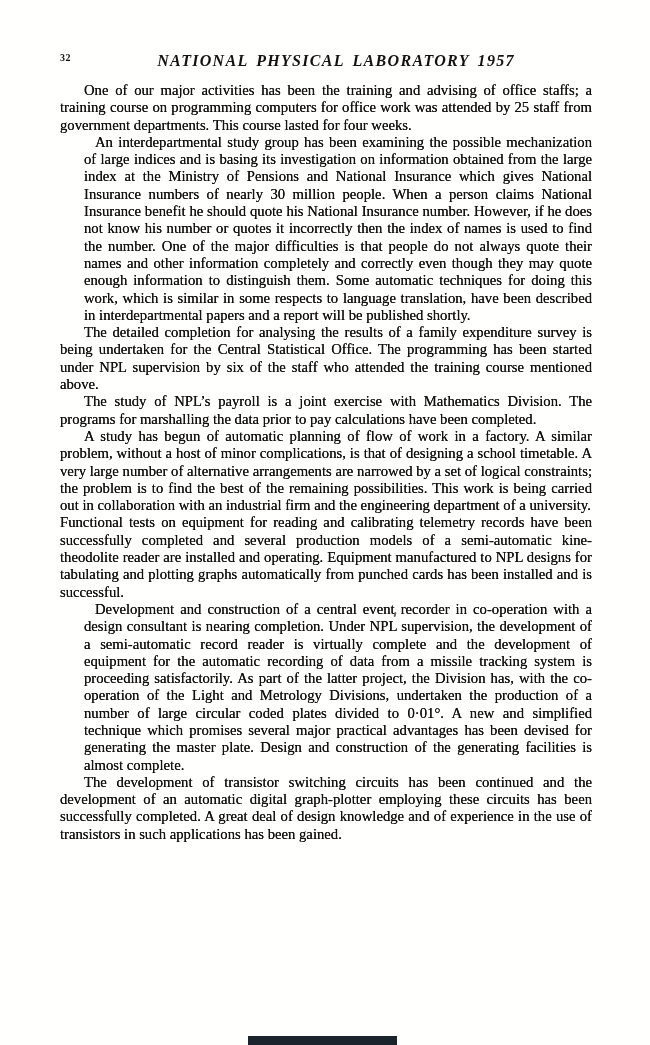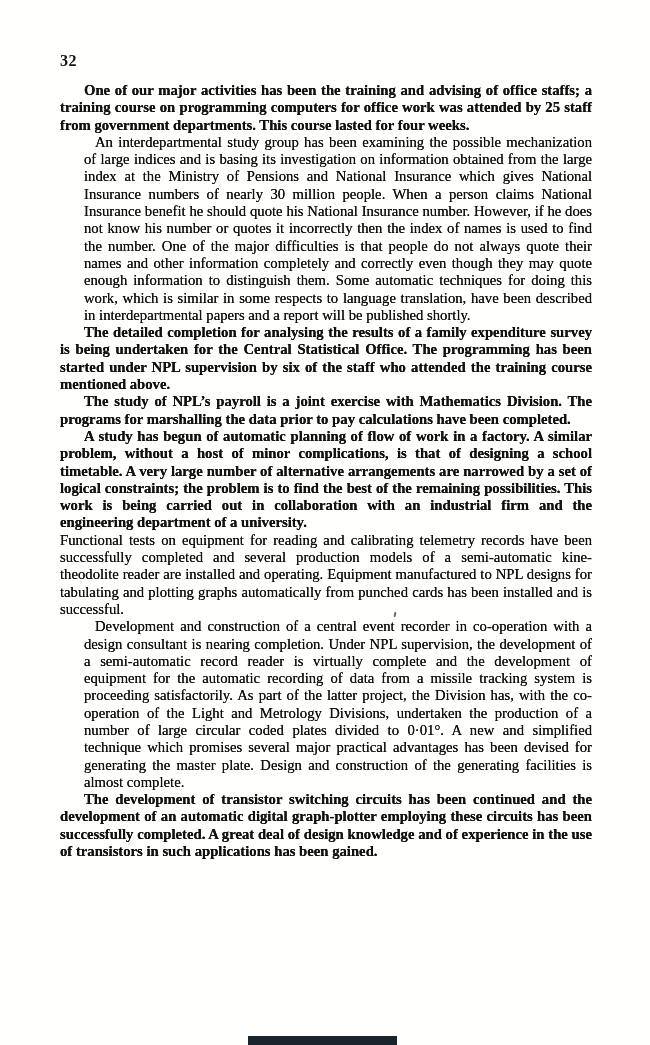--- a/index.html
+++ b/index.html
@@ -20,21 +20,21 @@
   }
   .page-header {
     position: relative;
     height: 22px;
     margin-bottom: 8px;
   }
   .page-number {
     position: absolute;
     left: 0;
     top: 0;
-    font-size: 16px;
+    font-size: 10px;
     font-weight: bold;
     letter-spacing: 0.5px;
   }
   .running-title {
     position: absolute;
     left: 20px;
     right: 0;
     top: 0;
     text-align: center;
     font-size: 16px;
@@ -44,21 +44,21 @@
     word-spacing: 3px;
     white-space: nowrap;
   }
   .body-text p {
     margin: 0;
     font-size: 14.7px;
     line-height: 17.3px;
     text-align: justify;
     text-shadow: 0 0 0.35px currentColor; 
   }
-  p.indent { text-indent: 24px; font-weight: bold; }
+  p.indent { text-indent: 24px; }
   p.indent-sm { text-indent: 11px; margin-left: 24px; }
   p.no-indent { text-indent: 0; }
   h2.section-heading {
     margin: 45px 0 21px 0;
     text-align: center;
     font-size: 12.5px;
     font-weight: bold;
     letter-spacing: 2.6px;
     word-spacing: 5px;
     text-shadow: 0 0 0.35px currentColor;
@@ -84,20 +84,21 @@
   }
 </style>
 </head>
 <body>
 
 <div class="page">
   <div class="text-col">
 
     <header class="page-header">
       <span class="page-number">32</span>
+      <span class="running-title">NATIONAL PHYSICAL LABORATORY 1957</span>
     </header>
 
     <div class="body-text">
       <p class="indent">One of our major activities has been the training and advising of office staffs; a training course on programming computers for office work was attended by 25 staff from government departments. This course lasted for four weeks.</p>
       <p class="indent-sm">An interdepartmental study group has been examining the possible mechanization of large indices and is basing its investigation on information obtained from the large index at the Ministry of Pensions and National Insurance which gives National Insurance numbers of nearly 30 million people. When a person claims National Insurance benefit he should quote his National Insurance number. However, if he does not know his number or quotes it incorrectly then the index of names is used to find the number. One of the major difficulties is that people do not always quote their names and other information completely and correctly even though they may quote enough information to distinguish them. Some automatic techniques for doing this work, which is similar in some respects to language translation, have been described in interdepartmental papers and a report will be published shortly.</p>
       <p class="indent">The detailed completion for analysing the results of a family expenditure survey is being undertaken for the Central Statistical Office. The programming has been started under NPL supervision by six of the staff who attended the training course mentioned above.</p>
       <p class="indent">The study of NPL’s payroll is a joint exercise with Mathematics Division. The programs for marshalling the data prior to pay calculations have been completed.</p>
       <p class="indent">A study has begun of automatic planning of flow of work in a factory. A similar problem, without a host of minor complications, is that of designing a school timetable. A very large number of alternative arrangements are narrowed by a set of logical constraints; the problem is to find the best of the remaining possibilities. This work is being carried out in collaboration with an industrial firm and the engineering department of a university.</p>
 
 

